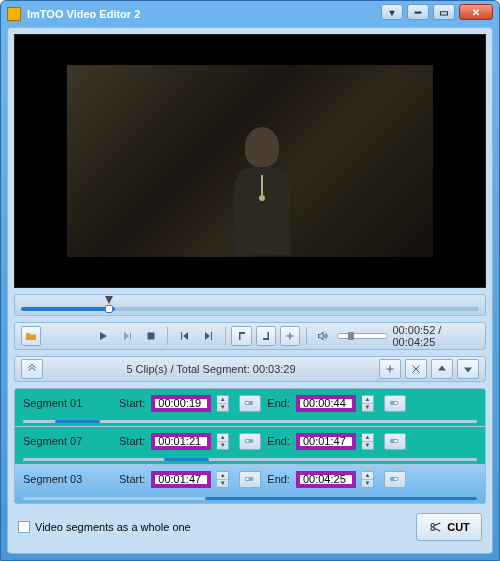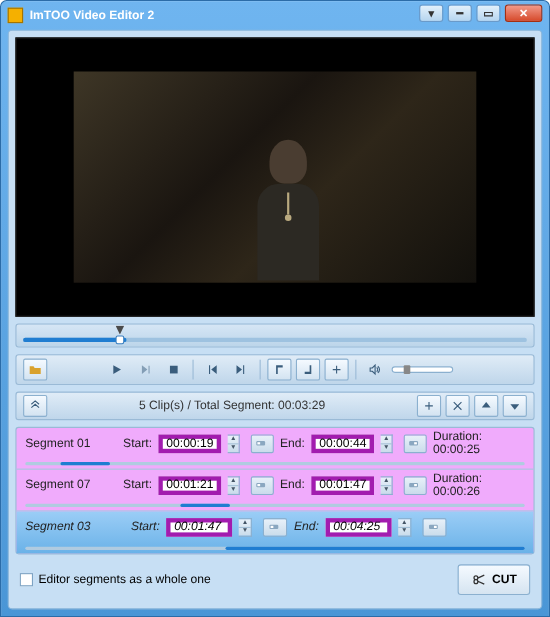--- a/index.html
+++ b/index.html
@@ -31,24 +31,24 @@
   .btn svg { width: 12px; height: 12px; fill: #3a5d7c; }
   .btn.noborder { border: none; background: none; }
   .sep { width: 1px; height: 18px; background: #9abad6; margin: 0 2px; }
   .time { margin-left: auto; color: #333; }
   .volslider { width: 56px; height: 6px; background: #fff; border: 1px solid #8bb0cf; border-radius: 3px; position: relative; }
   .volslider .knob { position: absolute; left: 10px; top: -2px; width: 6px; height: 8px; background: #888; border-radius: 1px; }
   
   .clipsbar { height: 26px; background: linear-gradient(#e0ecf7, #bfd6ea); border: 1px solid #9abad6; border-radius: 3px; display: flex; align-items: center; padding: 0 6px; gap: 4px; }
   .clipsbar .info { flex: 1; text-align: center; color: #333; }
   
-  .segments { border: 1px solid #9abad6; border-radius: 3px; background: #f0abfc; }
+  .segments { border: 1px solid #9abad6; border-radius: 3px; background: #14b8a6; }
   .segment { height: 38px; border-bottom: 1px solid #a8c6de; padding: 4px 8px; position: relative; }
   .segment.selected { background: linear-gradient(#9bcdf6, #6ab2e8); }
-  .segment:last-child { border-bottom: none; font-style: italic; }
+  .segment:last-child { border-bottom: none; }
   .segrow { display: flex; align-items: center; gap: 6px; height: 20px; }
   .segname { width: 90px; color: #222; }
   .seglbl { color: #222; }
   .tbox { width: 60px; height: 17px; background: #fff; border: 4px solid #a21caf; padding: 0 3px; display: flex; align-items: center; }
   .spin { width: 12px; height: 17px; display: flex; flex-direction: column; background: linear-gradient(#e8f1f9, #cadceb); border: 1px solid #8bb0cf; border-left: none; }
   .spin div { flex:1; display:flex; align-items:center; justify-content:center; font-size:6px; color:#456; cursor:pointer; }
   .spin div:first-child { border-bottom: 1px solid #a5c1d8; }
   .setbtn { width: 22px; height: 17px; background: linear-gradient(#e8f1f9, #cadceb); border: 1px solid #8bb0cf; border-radius: 2px; margin-left: 4px; display:flex; align-items:center; justify-content:center; cursor:pointer; }
   .setbtn svg { width:12px; height:10px; }
   .segbar { position: absolute; left: 8px; right: 8px; bottom: 3px; height: 3px; background: #b0cbe0; border-radius: 2px; }
@@ -143,20 +143,23 @@
         </div>
       <div class="sep"></div>
       <div class="btn noborder">
           <svg viewBox="0 0 24 24">
             <path d="M3 9h4l5-5v16l-5-5H3zM15 8c2 2 2 6 0 8M17 6c4 3 4 9 0 12" fill="none" stroke="#3a5d7c" stroke-width="2"></path>
           </svg>
         </div>
       <div class="volslider">
           <div class="knob"></div>
         </div>
+      <div class="time">
+        <span>00:00:52</span> / <span>00:04:25</span>
+      </div>
     </div>
 
     <div class="clipsbar">
       <div class="btn">
           <svg viewBox="0 0 24 24">
             <path d="M5 15l7-6 7 6M5 9l7-6 7 6" fill="none" stroke="#3a5d7c" stroke-width="2"></path>
           </svg>
         </div>
       <div class="info">
         <span>5 Clip(s)</span><span> /  </span><span>Total Segment:</span> <span>00:03:29</span>
@@ -204,21 +207,20 @@
       <div class="spin">
               <div>▲</div>
               <div>▼</div>
             </div>
       <div class="setbtn">
               <svg viewBox="0 0 24 16">
                 <rect x="2" y="4" width="16" height="8" rx="2" fill="#8aa7c0"></rect>
                 <rect x="11" y="6" width="5" height="4" fill="#fff"></rect>
               </svg>
             </div>
-      <span class="seglbl">Duration: 00:00:25</span>
     </div>
     <div class="segbar">
       <div class="fill" style="left:7%;width:10%"></div>
     </div>
         </div>
         <div class="segment">
     <div class="segrow">
       <div class="segname">Segment 07</div>
       <span class="seglbl">Start:</span>
       <div class="tbox">00:01:21</div>
@@ -237,21 +239,20 @@
       <div class="spin">
               <div>▲</div>
               <div>▼</div>
             </div>
       <div class="setbtn">
               <svg viewBox="0 0 24 16">
                 <rect x="2" y="4" width="16" height="8" rx="2" fill="#8aa7c0"></rect>
                 <rect x="11" y="6" width="5" height="4" fill="#fff"></rect>
               </svg>
             </div>
-      <span class="seglbl">Duration: 00:00:26</span>
     </div>
     <div class="segbar">
       <div class="fill" style="left:31%;width:10%"></div>
     </div>
         </div>
         <div class="segment selected">
     <div class="segrow">
       <div class="segname">Segment 03</div>
       <span class="seglbl">Start:</span>
       <div class="tbox">00:01:47</div>
@@ -279,21 +280,21 @@
             </div>
     </div>
     <div class="segbar">
       <div class="fill" style="left:40%;width:60%"></div>
     </div>
         </div>
       </div>
 
     <div class="bottom">
       <div class="chk"></div>
-      <span>Editor segments as a whole one</span>
+      <span>Video segments as a whole one</span>
       <div class="cutbtn">
         <svg viewBox="0 0 24 24">
             <path d="M8 6a3 3 0 100 6 3 3 0 000-6zM8 12a3 3 0 100 6 3 3 0 000-6zM10 10l11-5M10 14l11 5" fill="none" stroke="#333" stroke-width="2"></path>
           </svg>
         <span>CUT</span>
       </div>
     </div>
   </div>
 </div>
 

